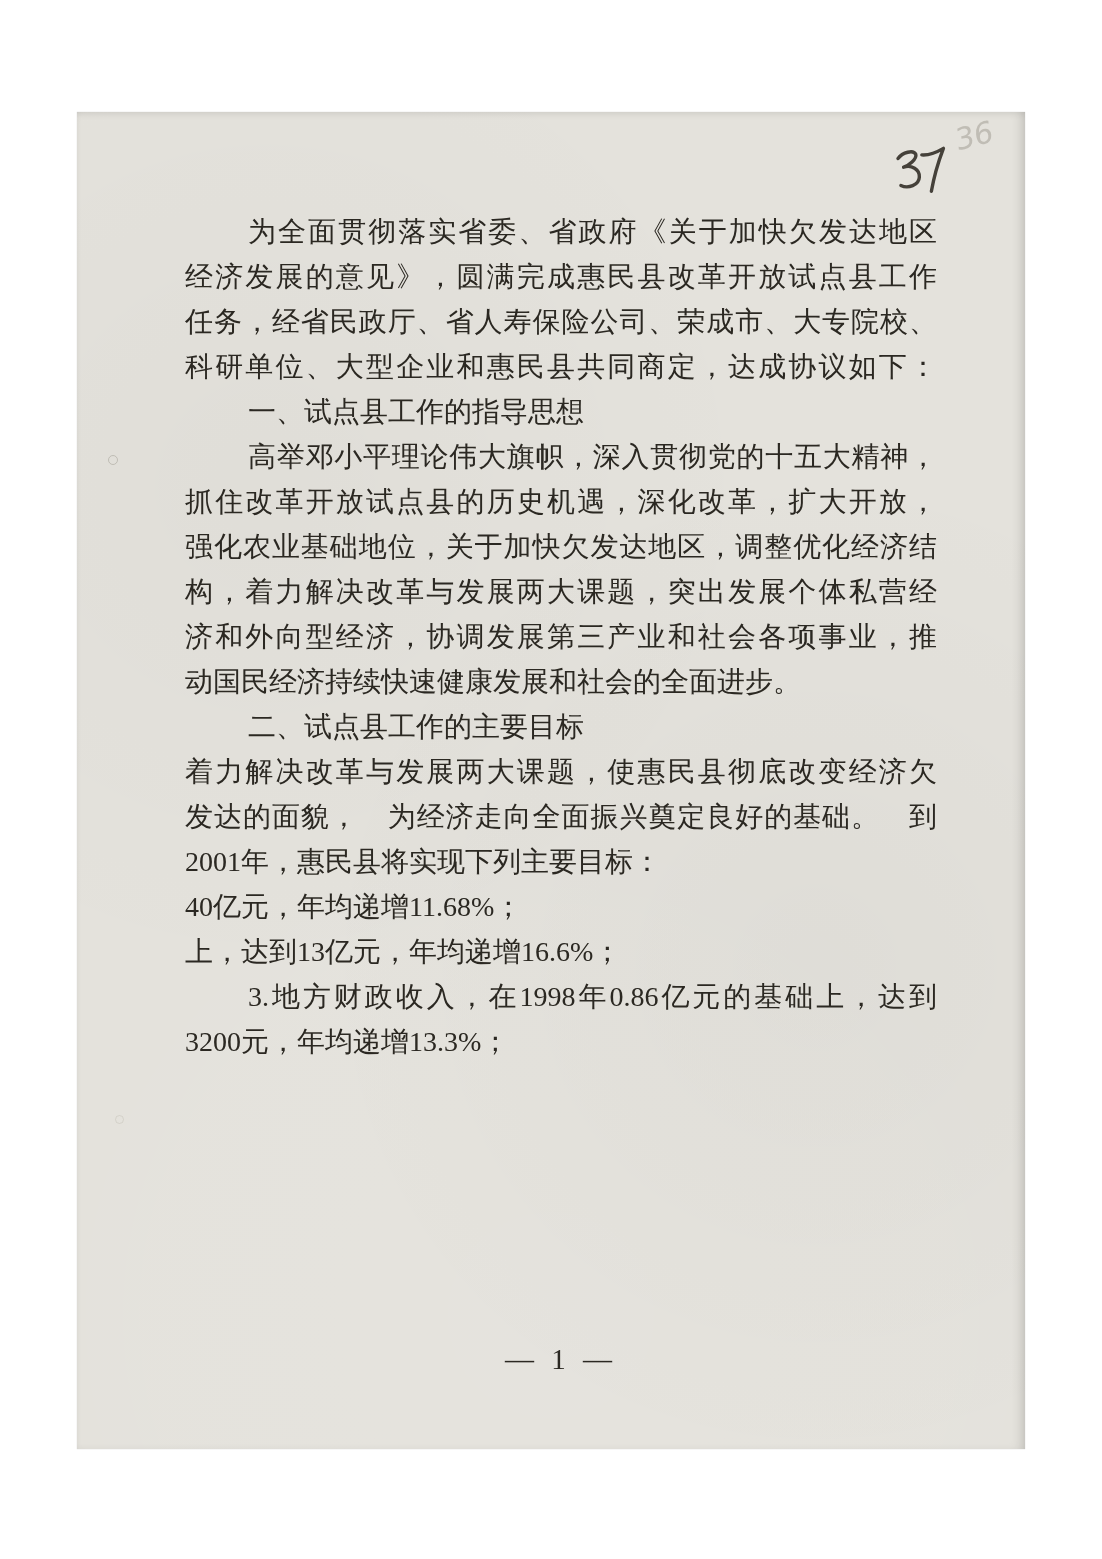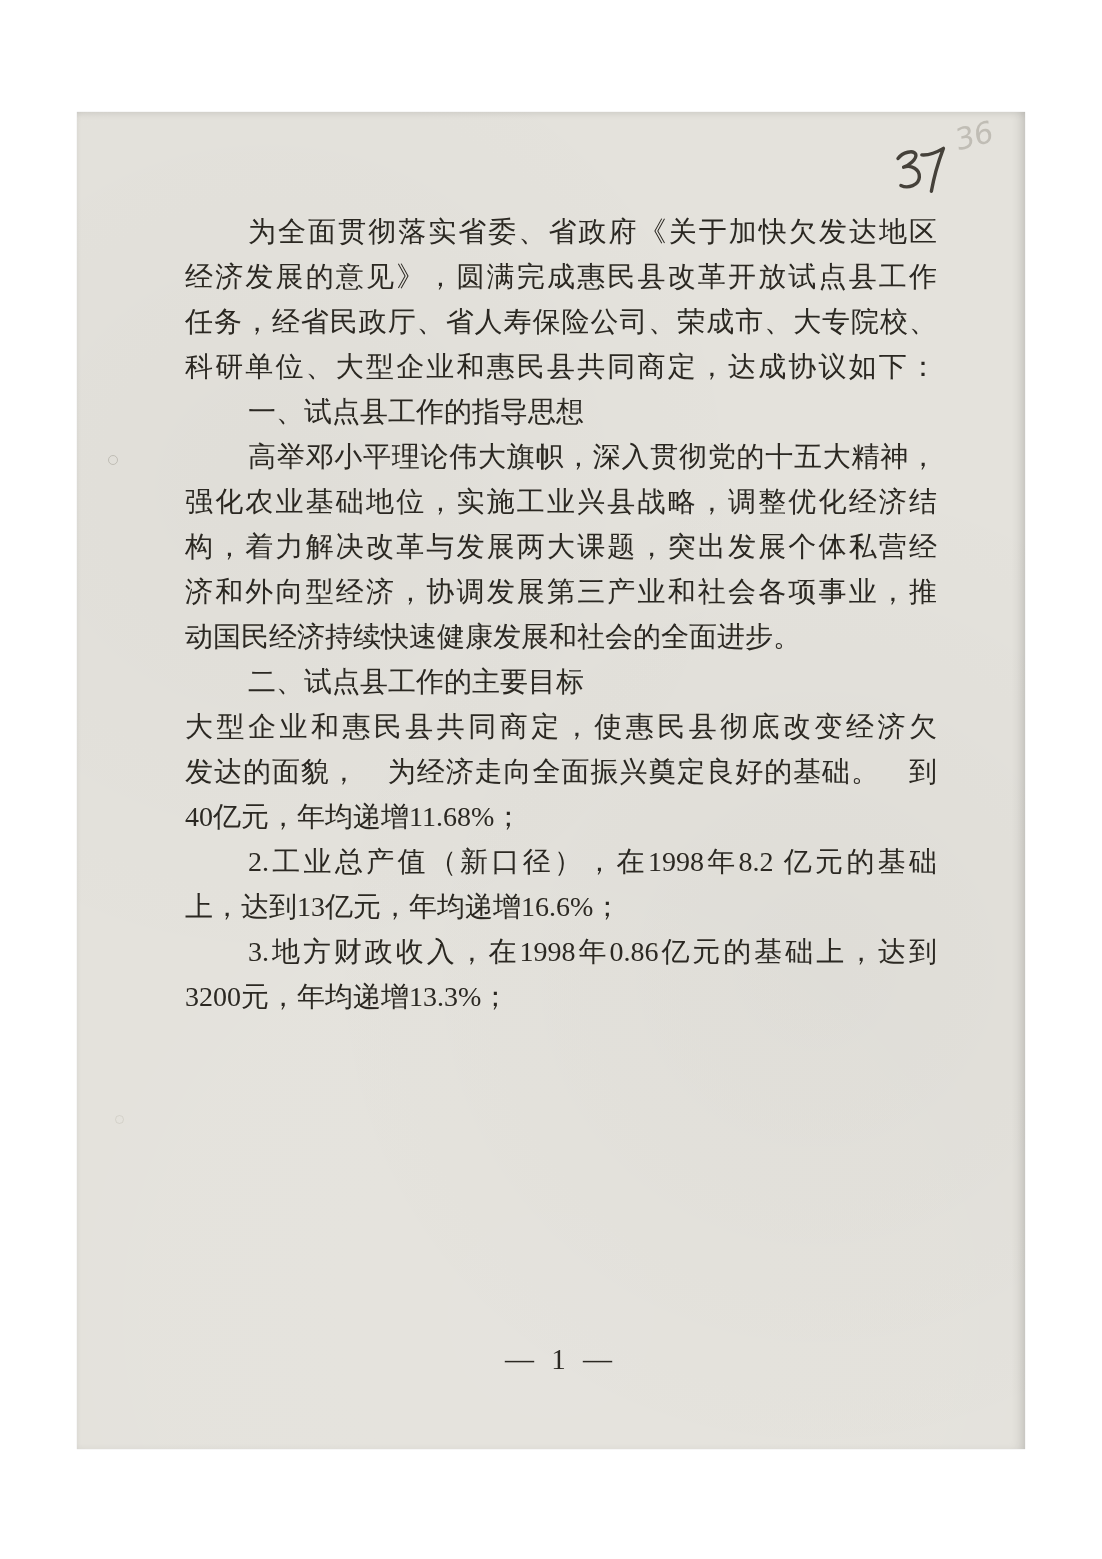--- a/index.html
+++ b/index.html
@@ -111,29 +111,30 @@
 
   <div class="hand-36">36</div>
 
   <div class="text-block" id="text-block">
       <div class="line indent fill">为全面贯彻落实省委、省政府《关于加快欠发达地区</div>
       <div class="line fill">经济发展的意见》，圆满完成惠民县改革开放试点县工作</div>
       <div class="line fill">任务，经省民政厅、省人寿保险公司、荣成市、大专院校、</div>
       <div class="line fill">科研单位、大型企业和惠民县共同商定，达成协议如下：</div>
       <div class="line indent">一、试点县工作的指导思想</div>
       <div class="line indent fill">高举邓小平理论伟大旗帜，深入贯彻党的十五大精神，</div>
-      <div class="line fill">强化农业基础地位，实施工业兴县战略，调整优化经济结</div>
+      <div class="line fill">抓住改革开放试点县的历史机遇，深化改革，扩大开放，</div>
+      <div class="line fill">强化农业基础地位，关于加快欠发达地区，调整优化经济结</div>
       <div class="line fill">构，着力解决改革与发展两大课题，突出发展个体私营经</div>
       <div class="line fill">济和外向型经济，协调发展第三产业和社会各项事业，推</div>
       <div class="line">动国民经济持续快速健康发展和社会的全面进步。</div>
       <div class="line indent">二、试点县工作的主要目标</div>
-      <div class="line fill">大型企业和惠民县共同商定，使惠民县彻底改变经济欠</div>
+      <div class="line fill">着力解决改革与发展两大课题，使惠民县彻底改变经济欠</div>
       <div class="line fill">发达的面貌，　为经济走向全面振兴奠定良好的基础。　到</div>
+      <div class="line">2001年，惠民县将实现下列主要目标：</div>
       <div class="line">40亿元，年均递增11.68%；</div>
-      <div class="line indent fill">2.工业总产值（新口径），在1998年8.2 亿元的基础</div>
       <div class="line">上，达到13亿元，年均递增16.6%；</div>
       <div class="line indent fill">3.地方财政收入，在1998年0.86亿元的基础上，达到</div>
       <div class="line">3200元，年均递增13.3%；</div>
     </div>
 
   <div class="footer-num">— 1 —</div>
 
   <div class="speck-1"></div>
   <div class="speck-2"></div>
 </div>

